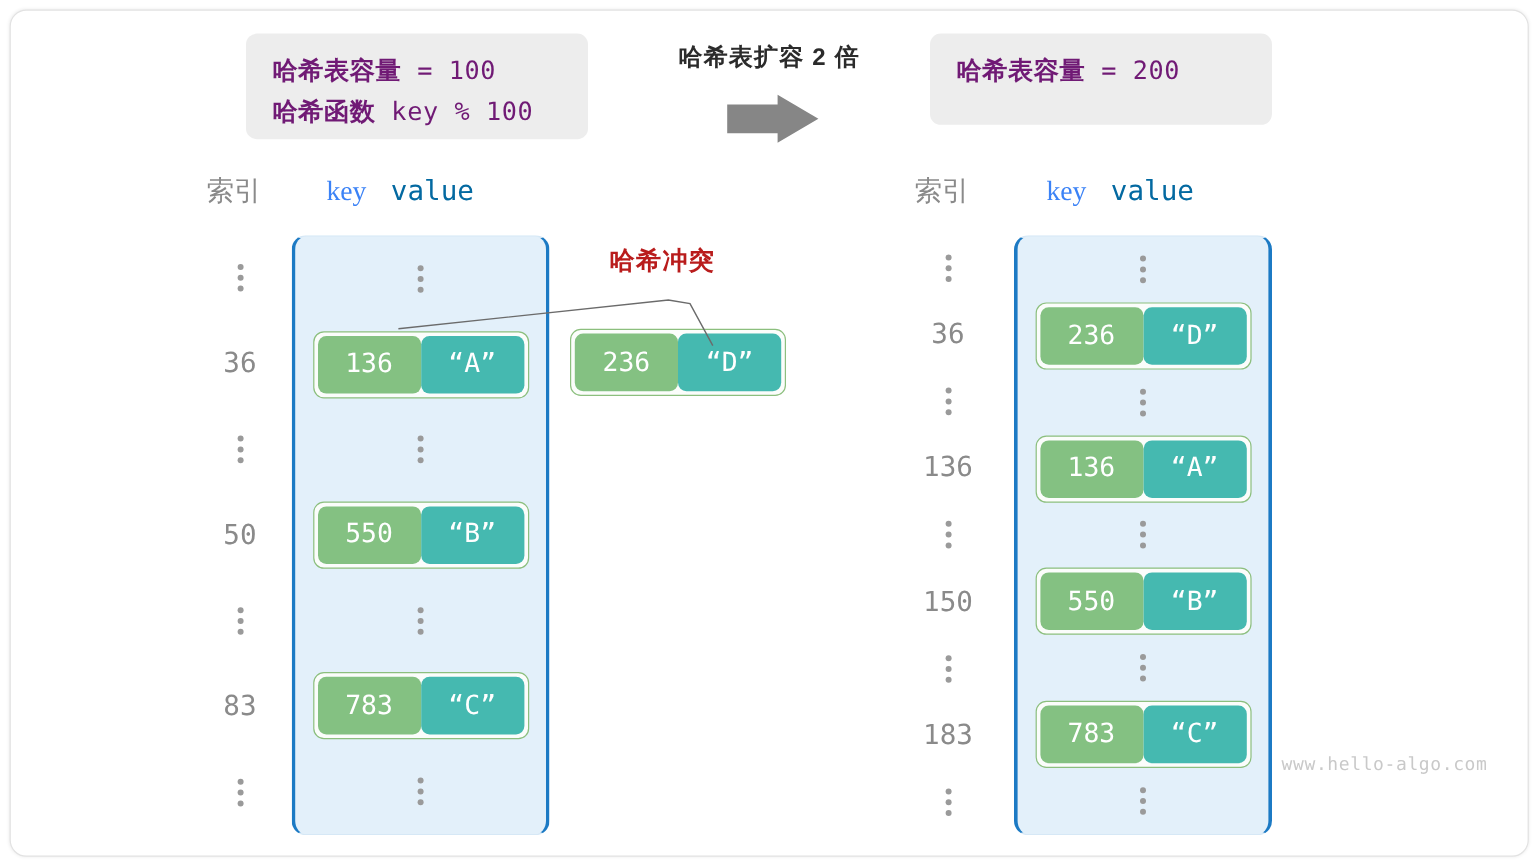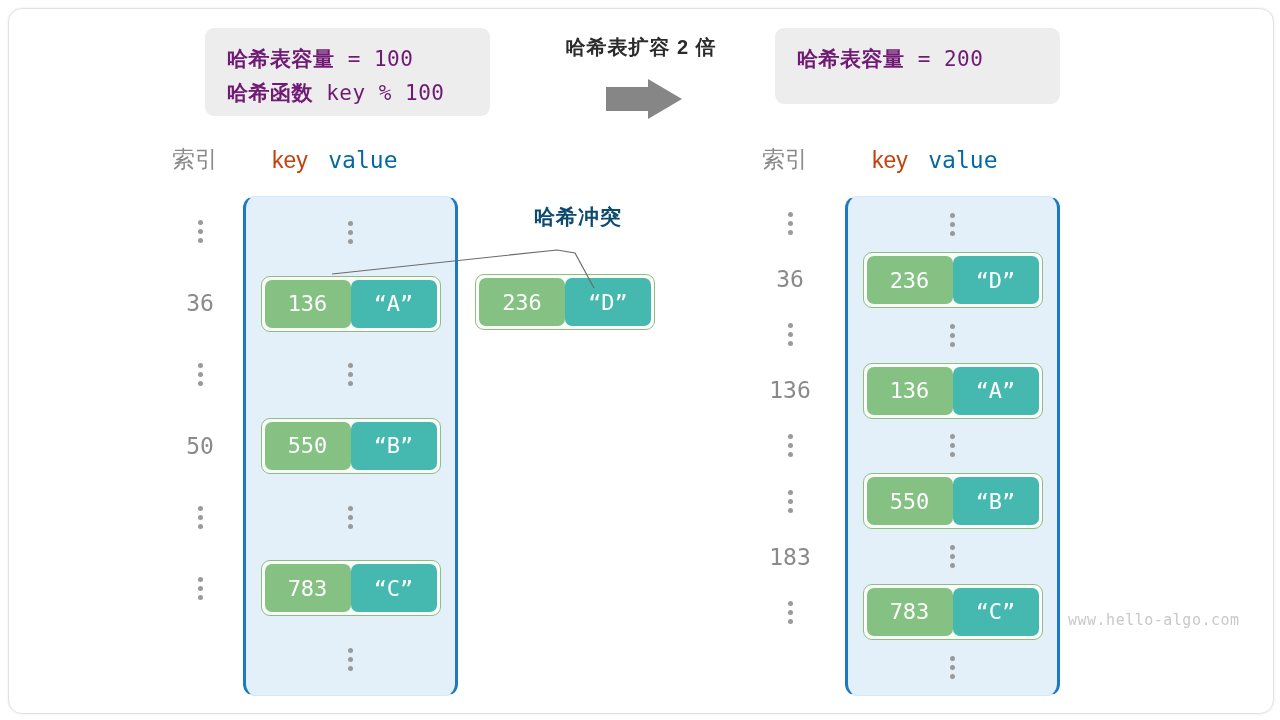--- a/index.html
+++ b/index.html
@@ -36,21 +36,21 @@
   #expand-title{
     position:absolute;left:530px;top:34px;width:222px;text-align:center;
     font-size:20px;font-weight:bold;color:#2b2b2b;letter-spacing:1px;
   }
   #arrow-wrap{position:absolute;left:596px;top:78px;width:92px;height:42px;}
 
   
   .col-head{position:absolute;top:144px;height:32px;}
   .col-head span{font-size:23px;line-height:32px;}
   .hd-index{color:#8a8a8a;font-family:Liberation Serif, serif;}
-  .hd-key{color:#c2410c;font-family:Liberation Sans, sans-serif;}
+  .hd-key{color:#3b82f6;font-family:Liberation Serif, serif;}
   .hd-value{color:#0369a1;font-family:"DejaVu Sans Mono","Liberation Mono",monospace;}
   #head-left-index{left:172px;}
   #head-left-kv{left:272px;}
   #head-right-index{left:762px;}
   #head-right-kv{left:872px;}
 
   
   .index-col{position:absolute;width:70px;display:flex;flex-direction:column;}
   .index-cell{
     display:flex;align-items:center;justify-content:center;
@@ -91,28 +91,28 @@
 
   .pair-in .cell-key{width:86px;height:48px;}
   .pair-in .cell-val{width:86px;height:48px;}
 
   .pair-float{position:absolute;}
   .pair-float .cell-key{width:86px;height:48px;}
   .pair-float .cell-val{width:86px;height:48px;}
 
   
   #collision-label{
-    position:absolute;left:482px;top:203px;width:140px;text-align:right;
-    color:#0c4a6e;font-size:21px;font-weight:bold;letter-spacing:1px;
+    position:absolute;left:482px;top:203px;width:140px;text-align:center;
+    color:#b91c1c;font-size:21px;font-weight:bold;letter-spacing:1px;
   }
   #leader-lines{position:absolute;left:0;top:0;width:1280px;height:720px;}
 
   
   #watermark{
-    position:absolute;left:1068px;top:611px;
+    position:absolute;left:1068px;top:628px;
     font-family:"DejaVu Sans Mono","Liberation Mono",monospace;
     font-size:15px;color:#c9c9c9;letter-spacing:.5px;
   }
 </style>
 </head>
 <body>
 
 <div id="stage">
   <div class="frame"></div>
 
@@ -164,20 +164,21 @@
         </div>
       </div>
       <div class="index-cell" style="height: 14.2857%; text-align: right;">50</div>
       <div class="index-cell" style="height: 14.2857%;">
         <div class="dots">
           <i></i>
           <i></i>
           <i></i>
         </div>
       </div>
+      <div class="index-cell" style="height: 14.2857%;">83</div>
       <div class="index-cell" style="height: 14.2857%;">
         <div class="dots">
           <i></i>
           <i></i>
           <i></i>
         </div>
       </div>
     </div>
   <div class="table-box" id="table-left" style="left:243px;top:196px;width:215px;height:500px;">
       <div class="row" style="height: 14.2857%;">
@@ -255,20 +256,21 @@
         </div>
       </div>
       <div class="index-cell" style="height: 11.1111%;">136</div>
       <div class="index-cell" style="height: 11.1111%;">
         <div class="dots">
           <i></i>
           <i></i>
           <i></i>
         </div>
       </div>
+      <div class="index-cell" style="height: 11.1111%;">150</div>
       <div class="index-cell" style="height: 11.1111%;">
         <div class="dots">
           <i></i>
           <i></i>
           <i></i>
         </div>
       </div>
       <div class="index-cell" style="height: 11.1111%;">183</div>
       <div class="index-cell" style="height: 11.1111%;">
         <div class="dots">

